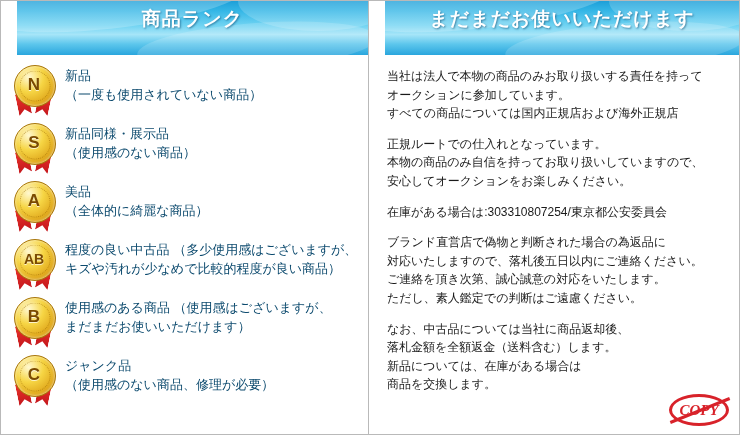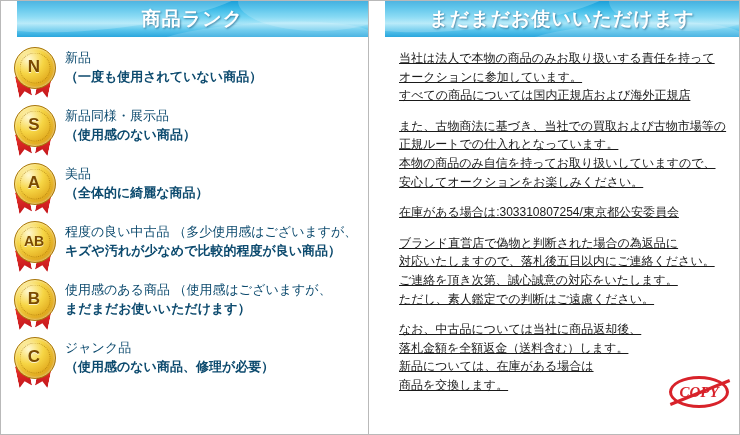--- a/index.html
+++ b/index.html
@@ -30,21 +30,21 @@
   .col-left {
     width: 368px;
     border-right: 1px solid #b9b9b9;
   }
   .col-right {
     width: 370px;
   }
   
   .header {
     position: relative;
-    height: 36px;
+    height: 54px;
     background:
       linear-gradient(to bottom,
         #1e9fd8 0%,
         #34b6e6 18%,
         #6fd3f2 45%,
         #a6e5f8 62%,
         #5cc6ec 80%,
         #2aa6dd 100%);
     overflow: hidden;
     margin-left: 16px;
@@ -162,35 +162,33 @@
   }
   .rank-text {
     flex: 1 1 auto;
     padding-top: 2px;
     font-size: 13px;
     color: #0c4a6e;
     line-height: 1.45;
   }
   .rank-text .line2 {
     display: block;
-    font-weight: bold;
   }
   
   .copy-body {
     padding: 12px 12px 0 14px;
     font-size: 12px;
     color: #1a1a1a;
     line-height: 1.55;
     position: relative;
     height: calc(100% - 36px);
     box-sizing: border-box;
   }
   .para {
-    margin: 0 0 12px 16px;
-    text-decoration: underline;
+    margin: 0 0 12px 4px;
   }
   .para .l {
     display: block;
     white-space: nowrap;
   }
   .copy-stamp {
     position: absolute;
     right: 8px;
     bottom: 18px;
     width: 62px;
@@ -348,21 +346,20 @@
 
     <div class="copy-body">
 
       <p class="para">
         <span class="l">当社は法人で本物の商品のみお取り扱いする責任を持って</span>
         <span class="l">オークションに参加しています。</span>
         <span class="l">すべての商品については国内正規店および海外正規店</span>
       </p>
 
       <p class="para">
-        <span class="l">また、古物商法に基づき、当社での買取および古物市場等の</span>
         <span class="l">正規ルートでの仕入れとなっています。</span>
         <span class="l">本物の商品のみ自信を持ってお取り扱いしていますので、</span>
         <span class="l">安心してオークションをお楽しみください。</span>
       </p>
 
       <p class="para">
         <span class="l">在庫がある場合は:303310807254/東京都公安委員会</span>
       </p>
 
       <p class="para">

